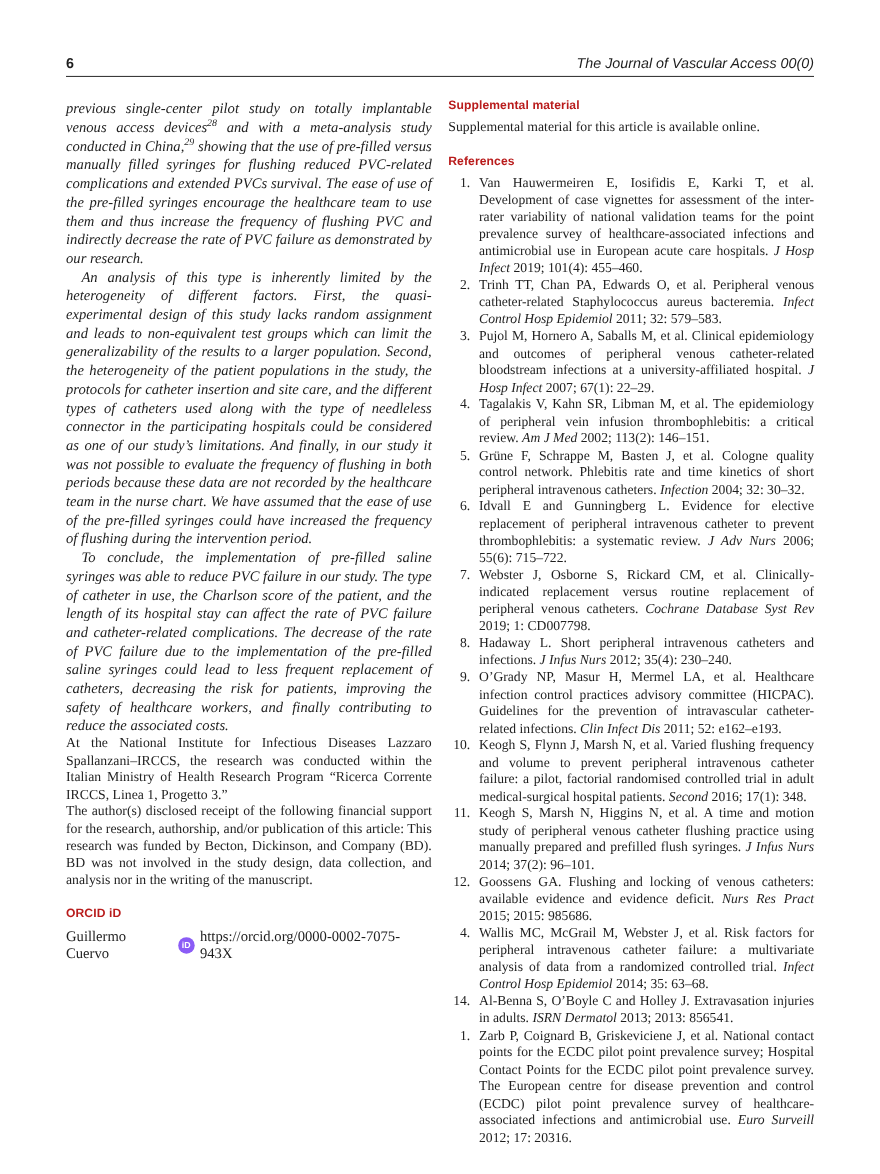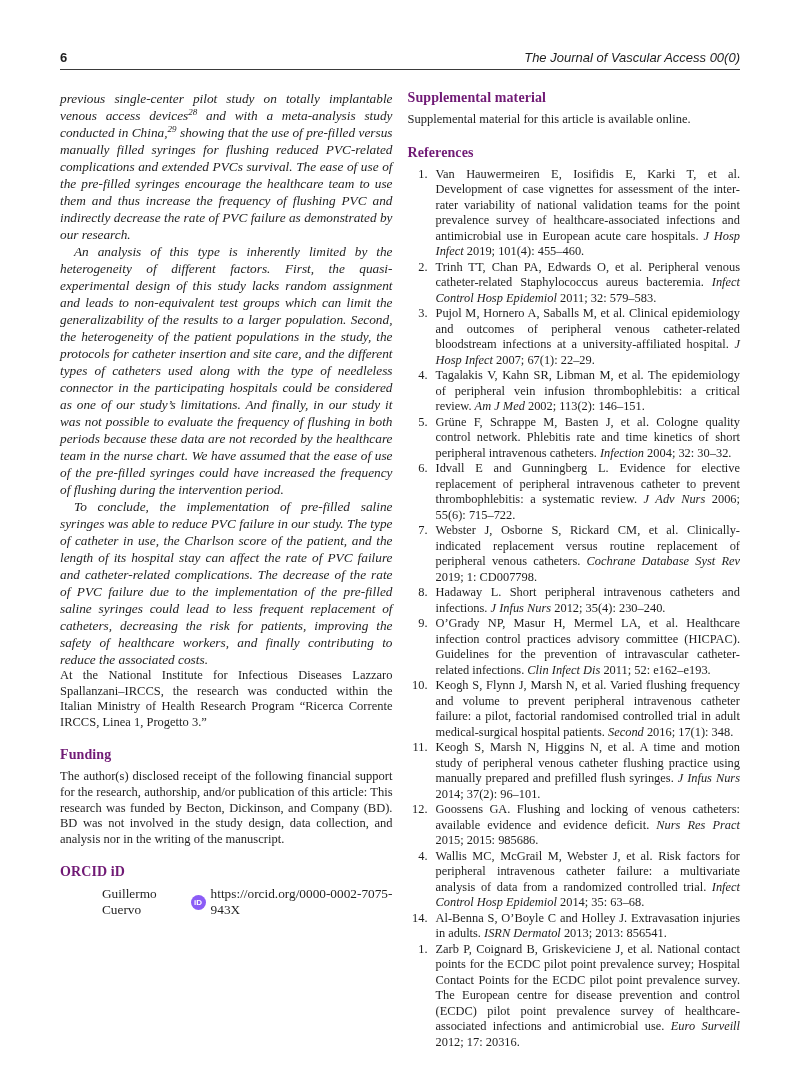--- a/index.html
+++ b/index.html
@@ -20,31 +20,31 @@
   .columns{display:flex;gap:15px;margin-top:20px;}
   .col{flex:1 1 0;min-width:0;}
   .body-text{
     font-size:13.3px;line-height:17px;text-align:justify;
     margin:0;
     font-style:italic;
   }
   .body-text + .body-text{text-indent:14px;}
   sup{font-size:9px;line-height:0;}
   h2.section-heading{
-    font-family:Liberation Serif, serif;
-    font-size:14px;font-weight:bold;color:#701a75;
+    font-family:Liberation Sans, sans-serif;
+    font-size:11px;font-weight:bold;color:#b91c1c;
     margin:17px 0 6px 0;letter-spacing:0.1px;
   }
   h2.first{margin-top:0;}
   .small-text{
     font-size:12.5px;line-height:15.6px;text-align:justify;margin:0;
   }
   .orcid-row{
     display:flex;align-items:center;gap:5px;
-    font-size:13.3px;margin-top:2px;margin-left:42px;
+    font-size:13.3px;margin-top:2px;
   }
   .orcid-badge{
     display:inline-flex;align-items:center;justify-content:center;
     width:15px;height:15px;border-radius:50%;
     color:#fff;font-family:"Liberation Sans", sans-serif;
     font-size:8px;font-weight:bold;flex:0 0 auto;
   }
   ol.refs{
     list-style:none;margin:4px 0 0 0;padding:0;
     font-size:12.4px;line-height:15.5px;
@@ -70,21 +70,20 @@
 
     <div class="col">
       <p class="body-text"><span>previous single-center pilot study on totally implantable venous access devices</span><sup>28</sup><span> and with a meta-analysis study conducted in China,</span><sup>29</sup><span> showing that the use of pre-filled versus manually filled syringes for flushing reduced PVC-related complications and extended PVCs survival. The ease of use of the pre-filled syringes encourage the healthcare team to use them and thus increase the frequency of flushing PVC and indirectly decrease the rate of PVC failure as demonstrated by our research.</span></p>
 
       <p class="body-text">An analysis of this type is inherently limited by the heterogeneity of different factors. First, the quasi-experimental design of this study lacks random assignment and leads to non-equivalent test groups which can limit the generalizability of the results to a larger population. Second, the heterogeneity of the patient populations in the study, the protocols for catheter insertion and site care, and the different types of catheters used along with the type of needleless connector in the participating hospitals could be considered as one of our study’s limitations. And finally, in our study it was not possible to evaluate the frequency of flushing in both periods because these data are not recorded by the healthcare team in the nurse chart. We have assumed that the ease of use of the pre-filled syringes could have increased the frequency of flushing during the intervention period.</p>
       <p class="body-text">To conclude, the implementation of pre-filled saline syringes was able to reduce PVC failure in our study. The type of catheter in use, the Charlson score of the patient, and the length of its hospital stay can affect the rate of PVC failure and catheter-related complications. The decrease of the rate of PVC failure due to the implementation of the pre-filled saline syringes could lead to less frequent replacement of catheters, decreasing the risk for patients, improving the safety of healthcare workers, and finally contributing to reduce the associated costs.</p>
 
       <p class="small-text">At the National Institute for Infectious Diseases Lazzaro Spallanzani–IRCCS, the research was conducted within the Italian Ministry of Health Research Program “Ricerca Corrente IRCCS, Linea 1, Progetto 3.”</p>
 
 
-      <h2 class="section-heading">Funding</h2>
       <p class="small-text">The author(s) disclosed receipt of the following financial support for the research, authorship, and/or publication of this article: This research was funded by Becton, Dickinson, and Company (BD). BD was not involved in the study design, data collection, and analysis nor in the writing of the manuscript.</p>
 
       <h2 class="section-heading">ORCID iD</h2>
       <div class="orcid-row">
         <span>Guillermo Cuervo</span>
         <span class="orcid-badge" style="background: #8b5cf6;">iD</span>
         <span>https://orcid.org/0000-0002-7075-943X</span>
       </div>
     </div>
 

